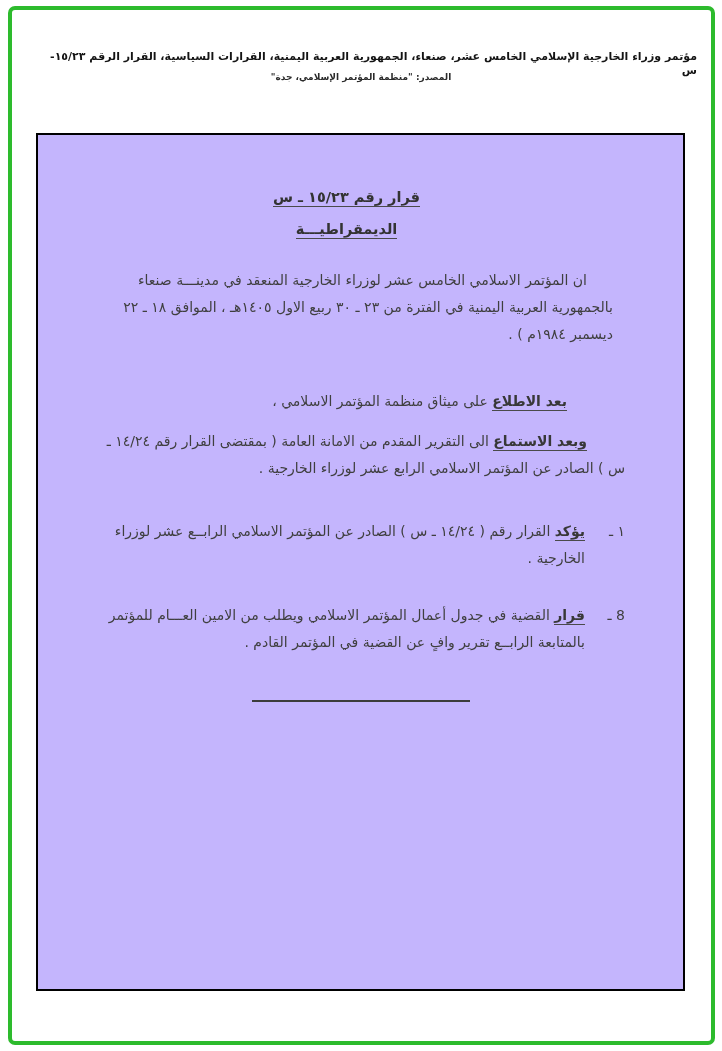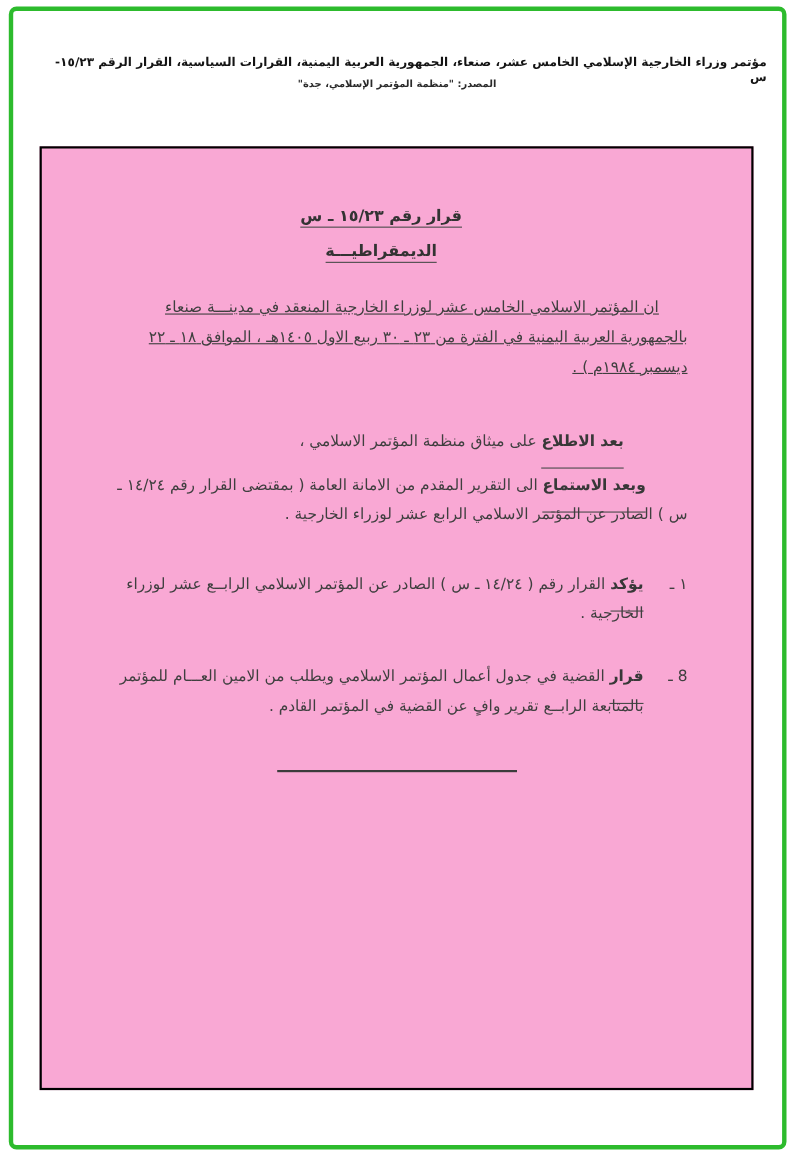--- a/index.html
+++ b/index.html
@@ -34,21 +34,21 @@
     direction:rtl;
     font-size:9px;
     font-weight:bold;
     color:#2a2a2a;
   }
   .doc-box {
     position:absolute;
     left:36px; top:133px;
     width:649px; height:858px;
     border:2px solid #000000;
-    background:#f9a8d4;
+    background:#c4b5fd;
     box-sizing:border-box;
   }
   .doc-inner {
     direction:rtl;
     text-align:right;
     color:#3f3f3f;
     font-size:14px;
     line-height:27px;
     padding:46px 58px 0 58px;
   }
@@ -58,29 +58,28 @@
     color:#333333;
     font-weight:bold;
     font-size:14.5px;
   }
   .doc-title .t-line { line-height:32px; }
   .u {
     border-bottom:1px solid #4a4a4a;
     padding-bottom:1px;
   }
   .preamble {
-    margin:22px 0 0 0;
+    margin:22px 12px 0 0;
     text-indent:26px;
-    text-decoration:underline;
   }
   .clause1 { margin:40px 0 0 0; text-indent:58px; }
   .clause2 { margin:13px 0 0 0; text-indent:38px; }
   .lead {
     border-bottom:1px solid #4a4a4a;
-    padding-bottom:16px;
+    padding-bottom:1px;
     font-weight:bold;
     color:#383838;
   }
   .item {
     display:flex;
     flex-direction:row; 
     margin-top:36px;
   }
   .item + .item { margin-top:30px; }
   .item-num {

